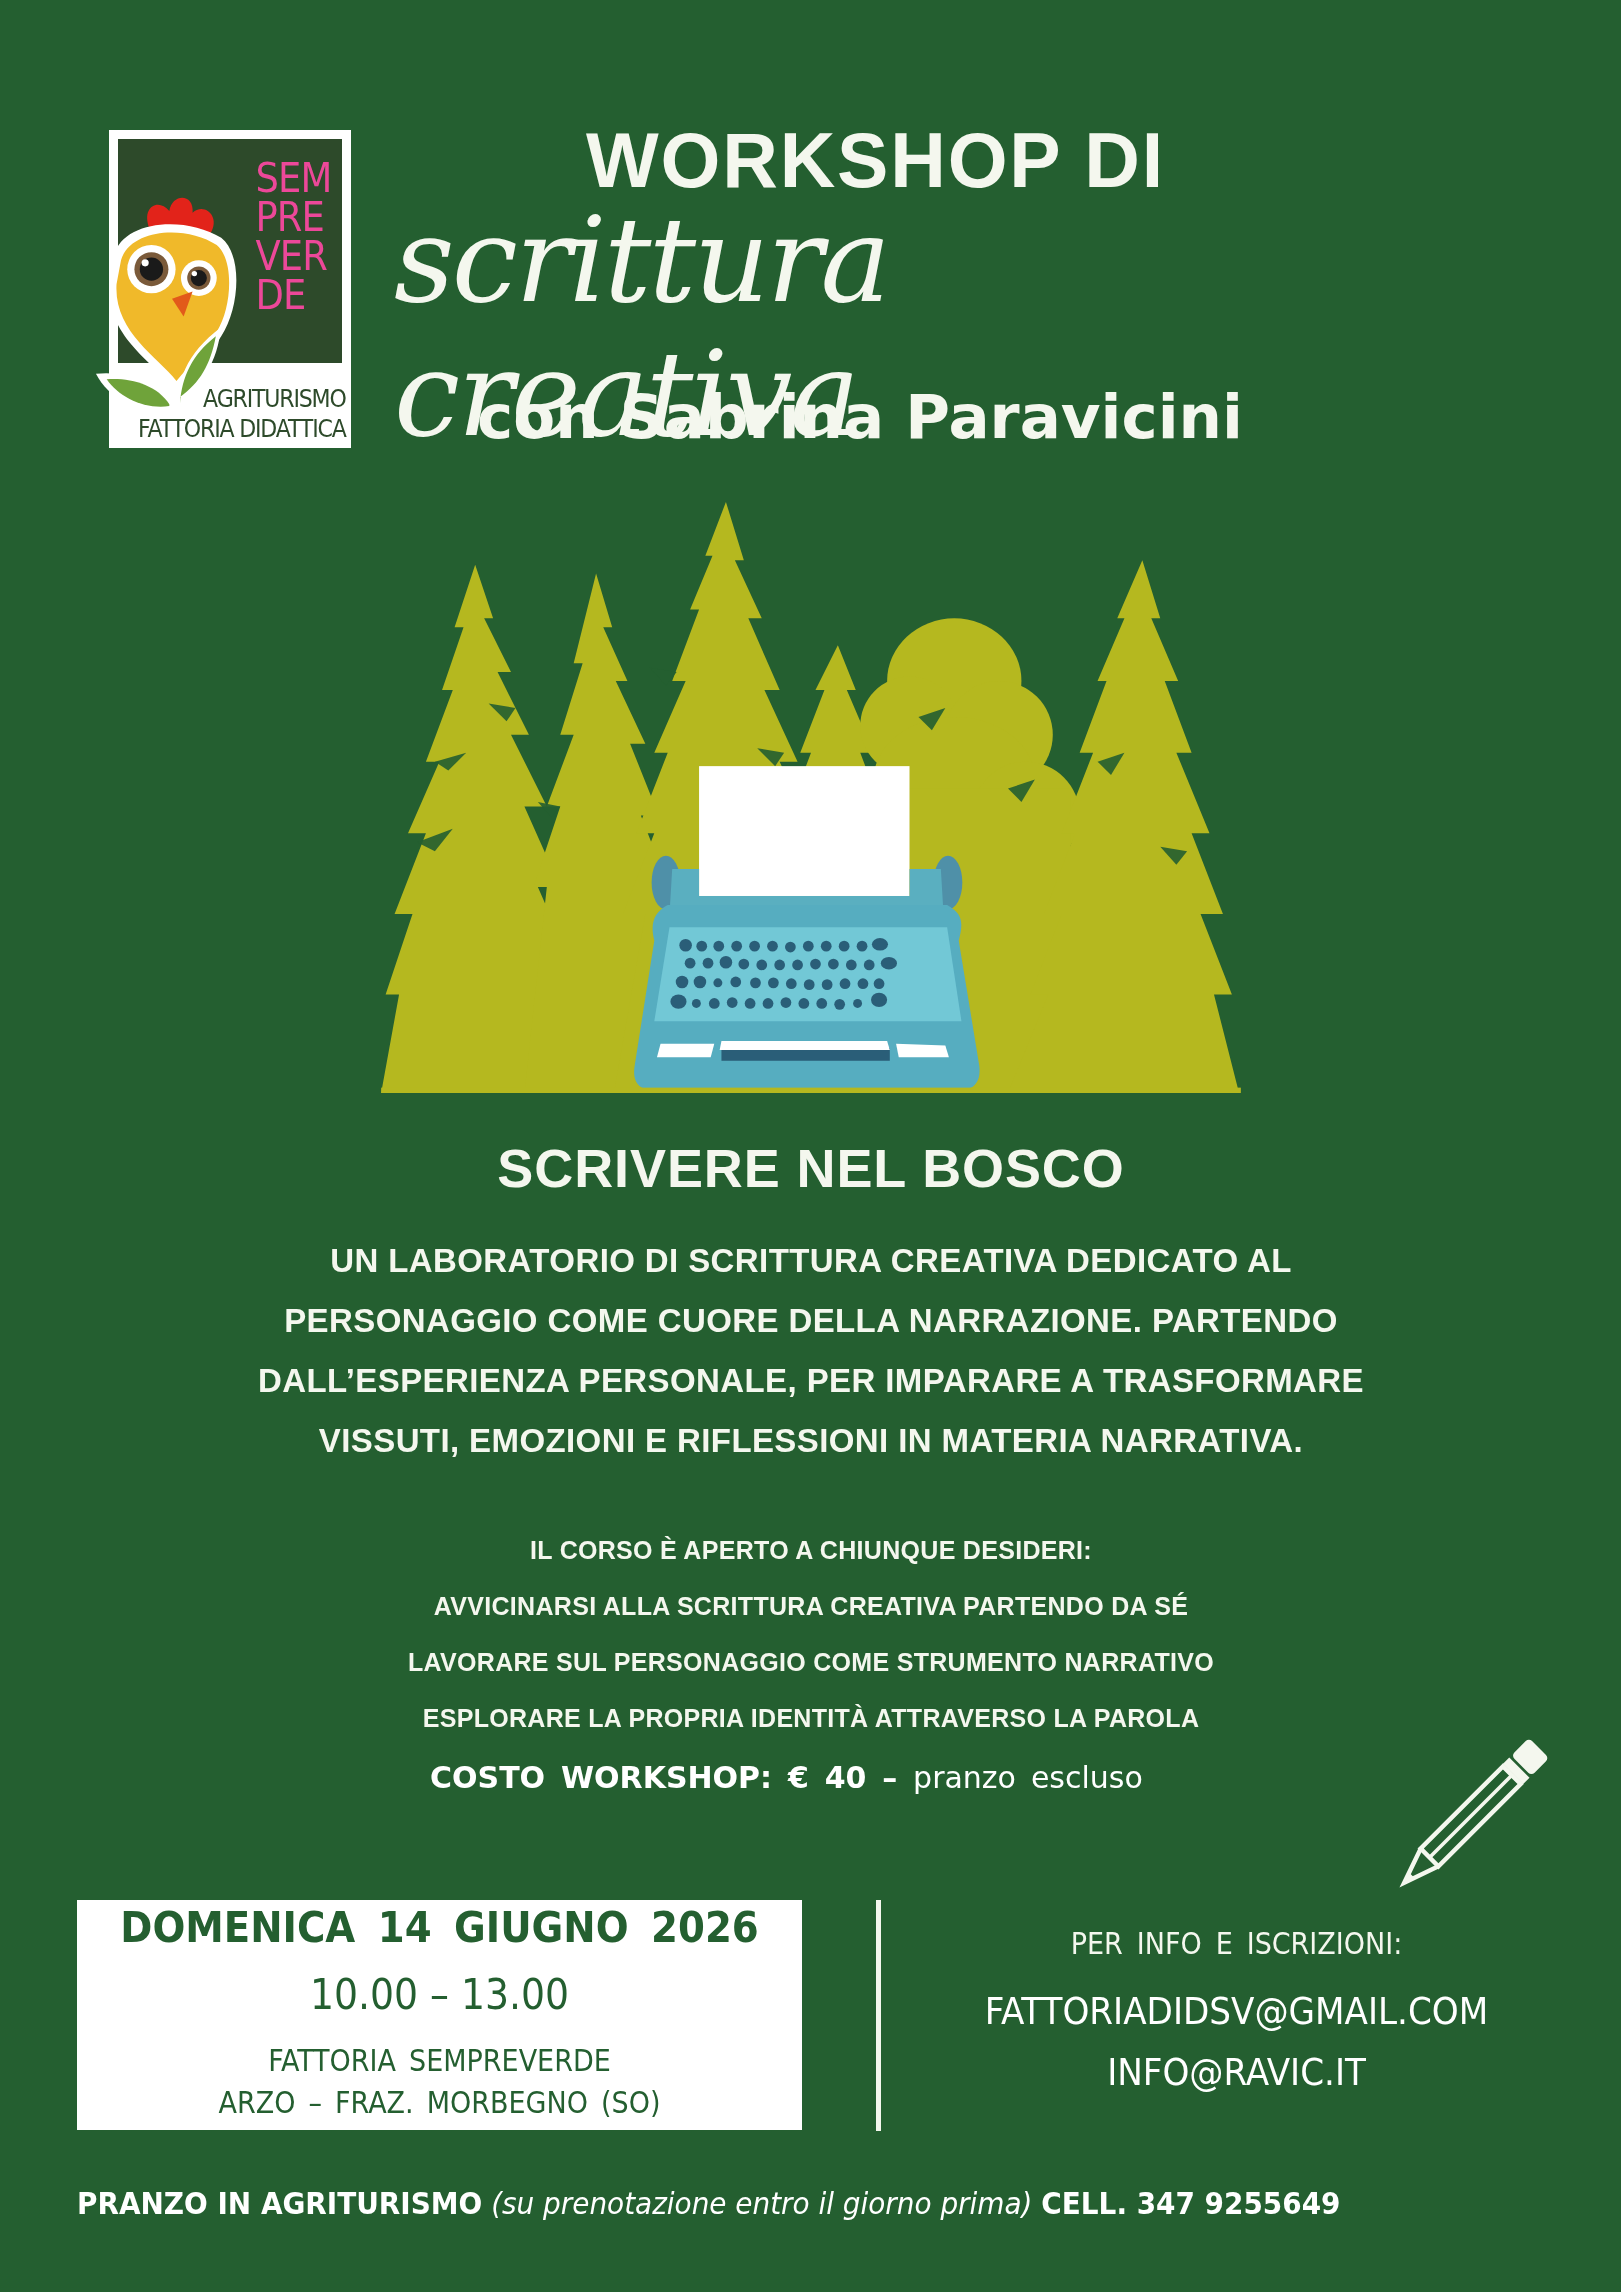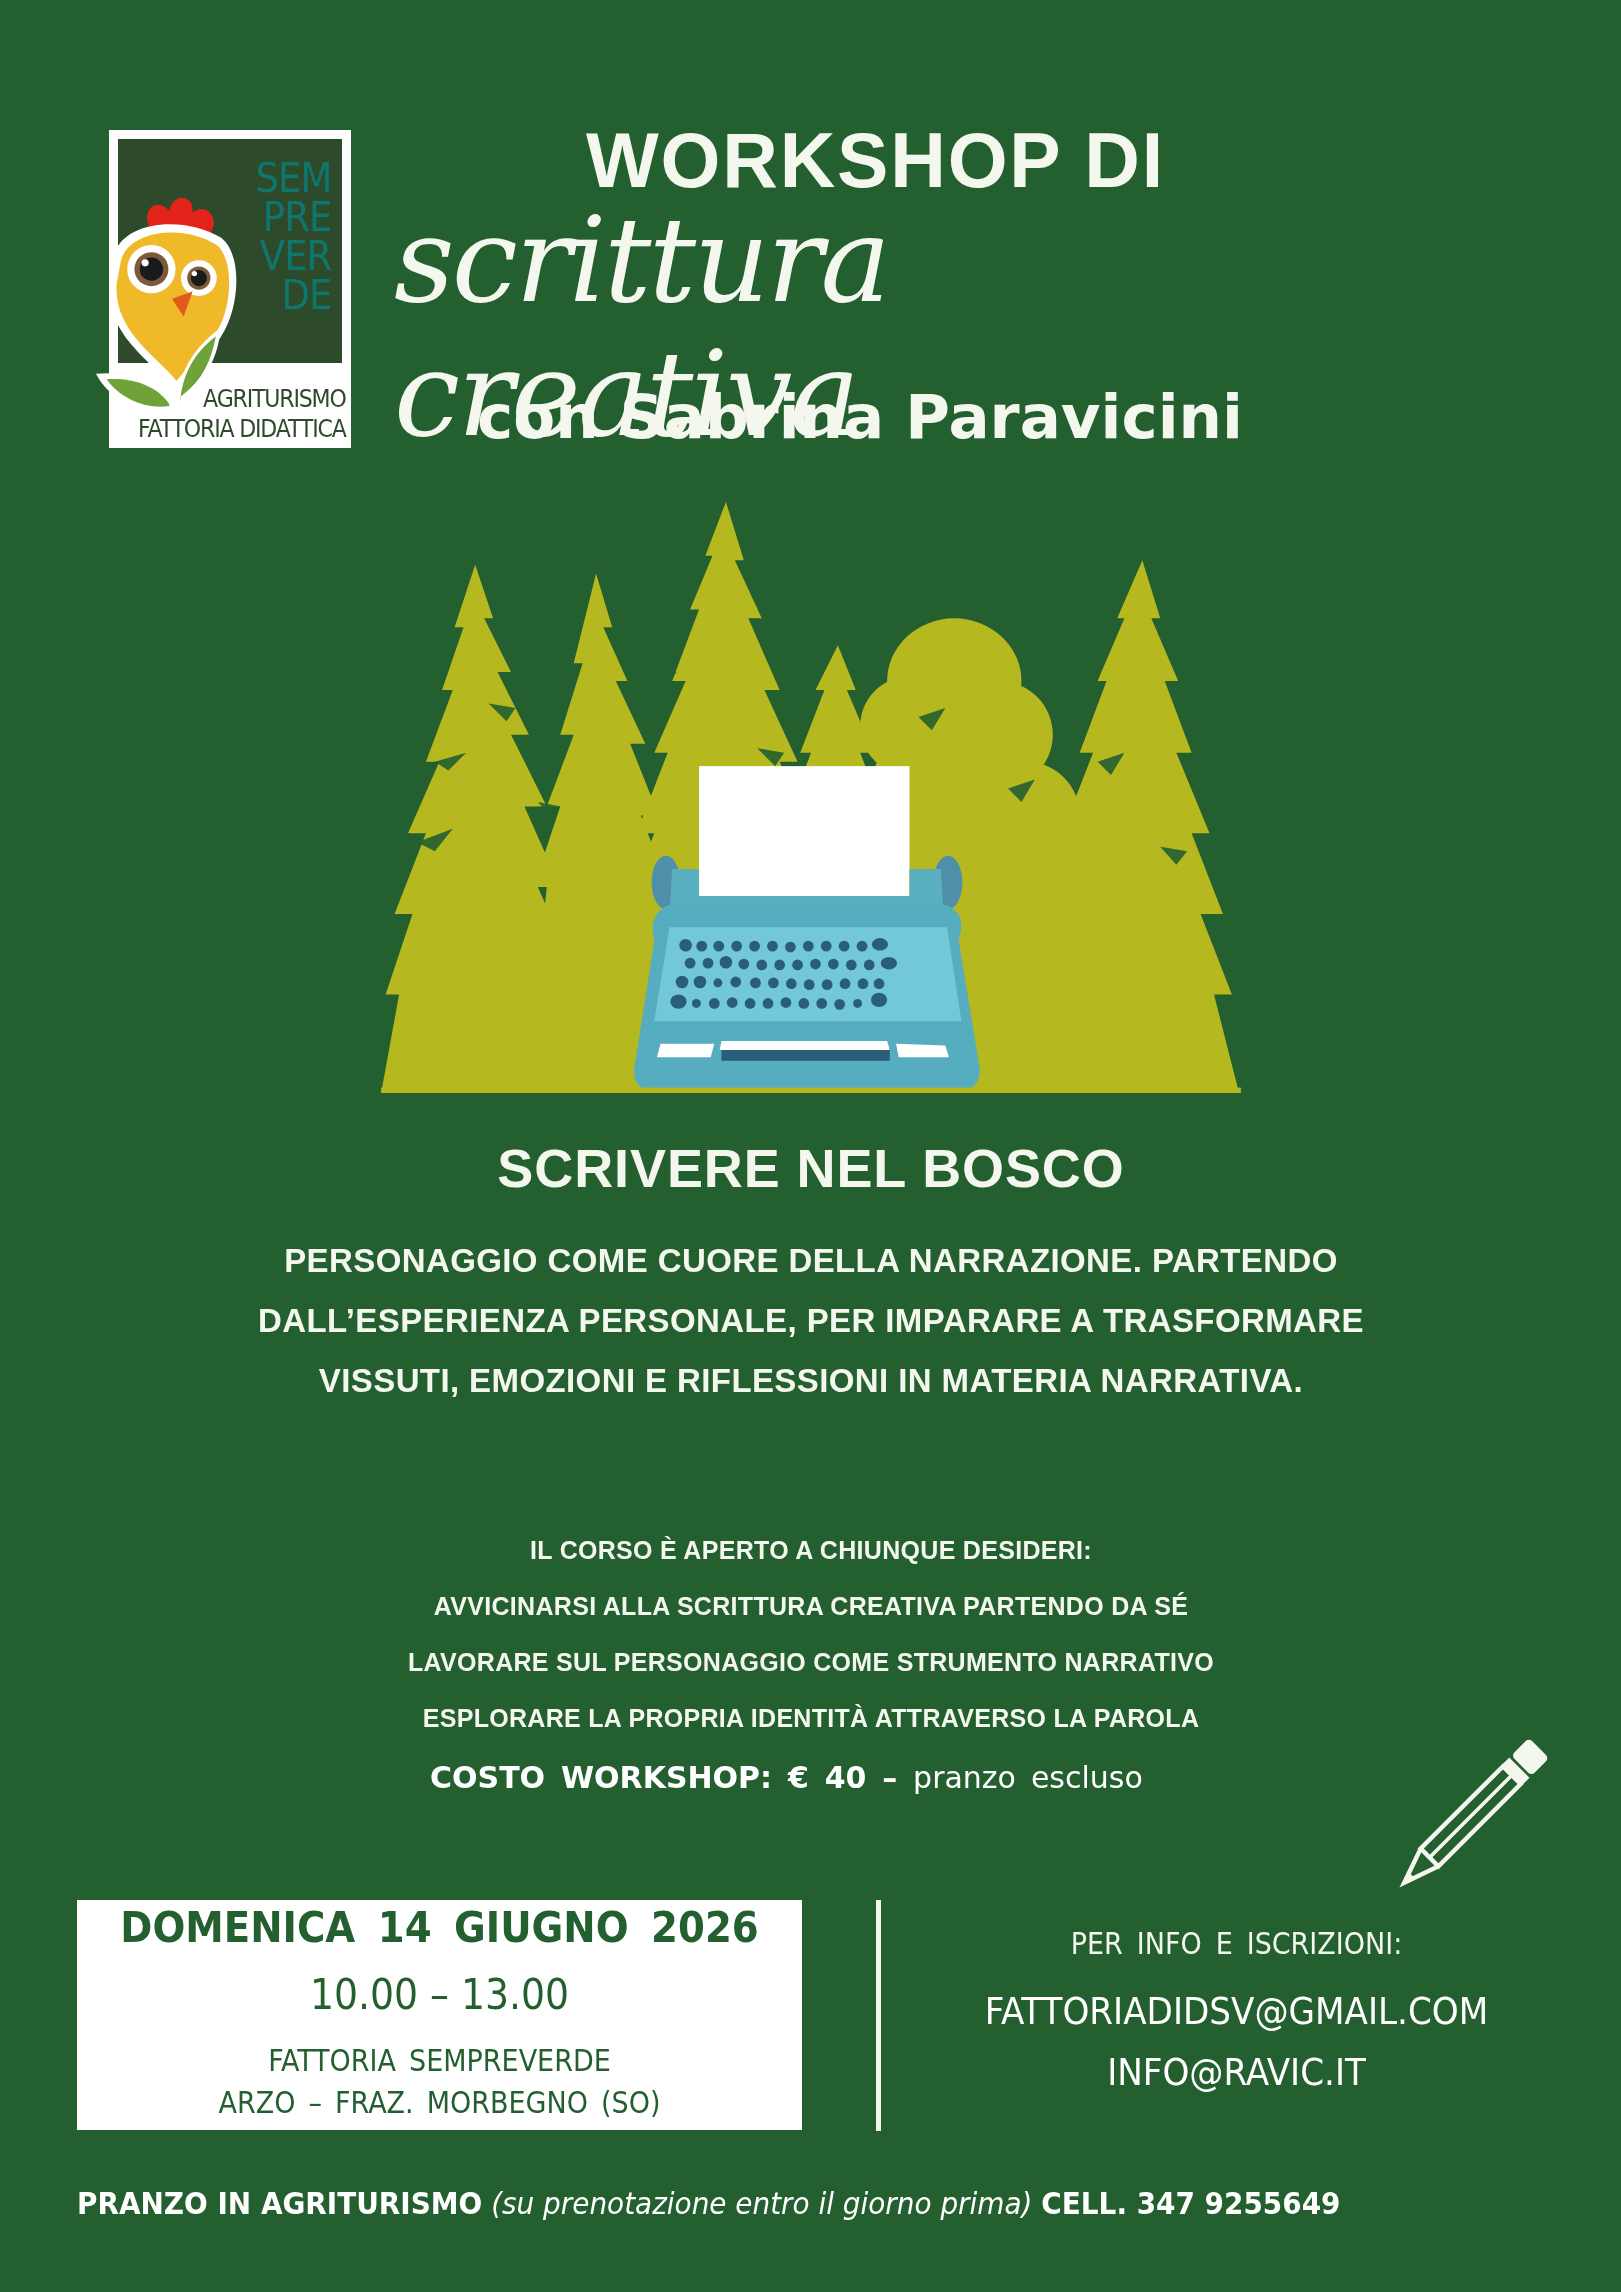--- a/index.html
+++ b/index.html
@@ -18,22 +18,22 @@
     background: #ffffff;
   }
   #logo .dark {
     position: absolute; left: 9px; top: 9px; width: 224px; height: 224px;
     background: #2d4a2a;
   }
   #logo .brand {
     position: absolute; right: 19.7px; top: 29px;
     font-family: "DejaVu Sans Condensed","DejaVu Sans", sans-serif;
     font-stretch: condensed;
-    color: #0f766e; font-size: 41px; line-height: 39px; font-weight: normal;
-    text-align: right; letter-spacing: -0.9px;
+    color: #ec4899; font-size: 41px; line-height: 39px; font-weight: normal;
+    text-align: left; letter-spacing: -0.9px;
   }
   #logo .sub {
     position: absolute; left: 0; right: 5.4px; bottom: 3.6px;
     text-align: right; color: #2d4a2a;
     font-family: "DejaVu Sans", sans-serif;
     font-size: 24px; line-height: 30px; letter-spacing: -1.3px;
     transform: scaleX(0.92); transform-origin: right center;
   }
   #logo svg { position: absolute; left: -22.4px; top: 36px; }
 
@@ -268,20 +268,21 @@
     <path d="M312 615 L372 615 L368 630 L308 630 Z" fill="#ffffff"></path>
     <rect x="380" y="620" width="188" height="14" fill="#2a5e78"></rect>
     <path d="M380 612 L565 612 L568 622 L378 622 Z" fill="#ffffff"></path>
     <path d="M575 615 L630 617 L634 630 L578 630 Z" fill="#ffffff"></path>
   </g>
   <rect x="0" y="664" width="960" height="6" fill="#b5b81f"></rect>
 </svg>
 
 <div id="sec-title" class="abs center">SCRIVERE NEL BOSCO</div>
 <div id="desc" class="abs center">
+  <div>UN LABORATORIO  DI SCRITTURA CREATIVA DEDICATO AL</div>
   <div>PERSONAGGIO COME CUORE DELLA NARRAZIONE. PARTENDO</div>
   <div>DALL’ESPERIENZA PERSONALE, PER IMPARARE A TRASFORMARE</div>
   <div>VISSUTI, EMOZIONI E RIFLESSIONI IN MATERIA NARRATIVA.</div>
 </div>
 <div id="audience" class="abs center">
   <div>IL CORSO È APERTO A CHIUNQUE DESIDERI:</div>
   <div>AVVICINARSI ALLA SCRITTURA CREATIVA PARTENDO DA SÉ</div>
   <div>LAVORARE SUL PERSONAGGIO COME STRUMENTO NARRATIVO</div>
   <div>ESPLORARE LA PROPRIA IDENTITÀ ATTRAVERSO LA PAROLA</div>
 </div>

